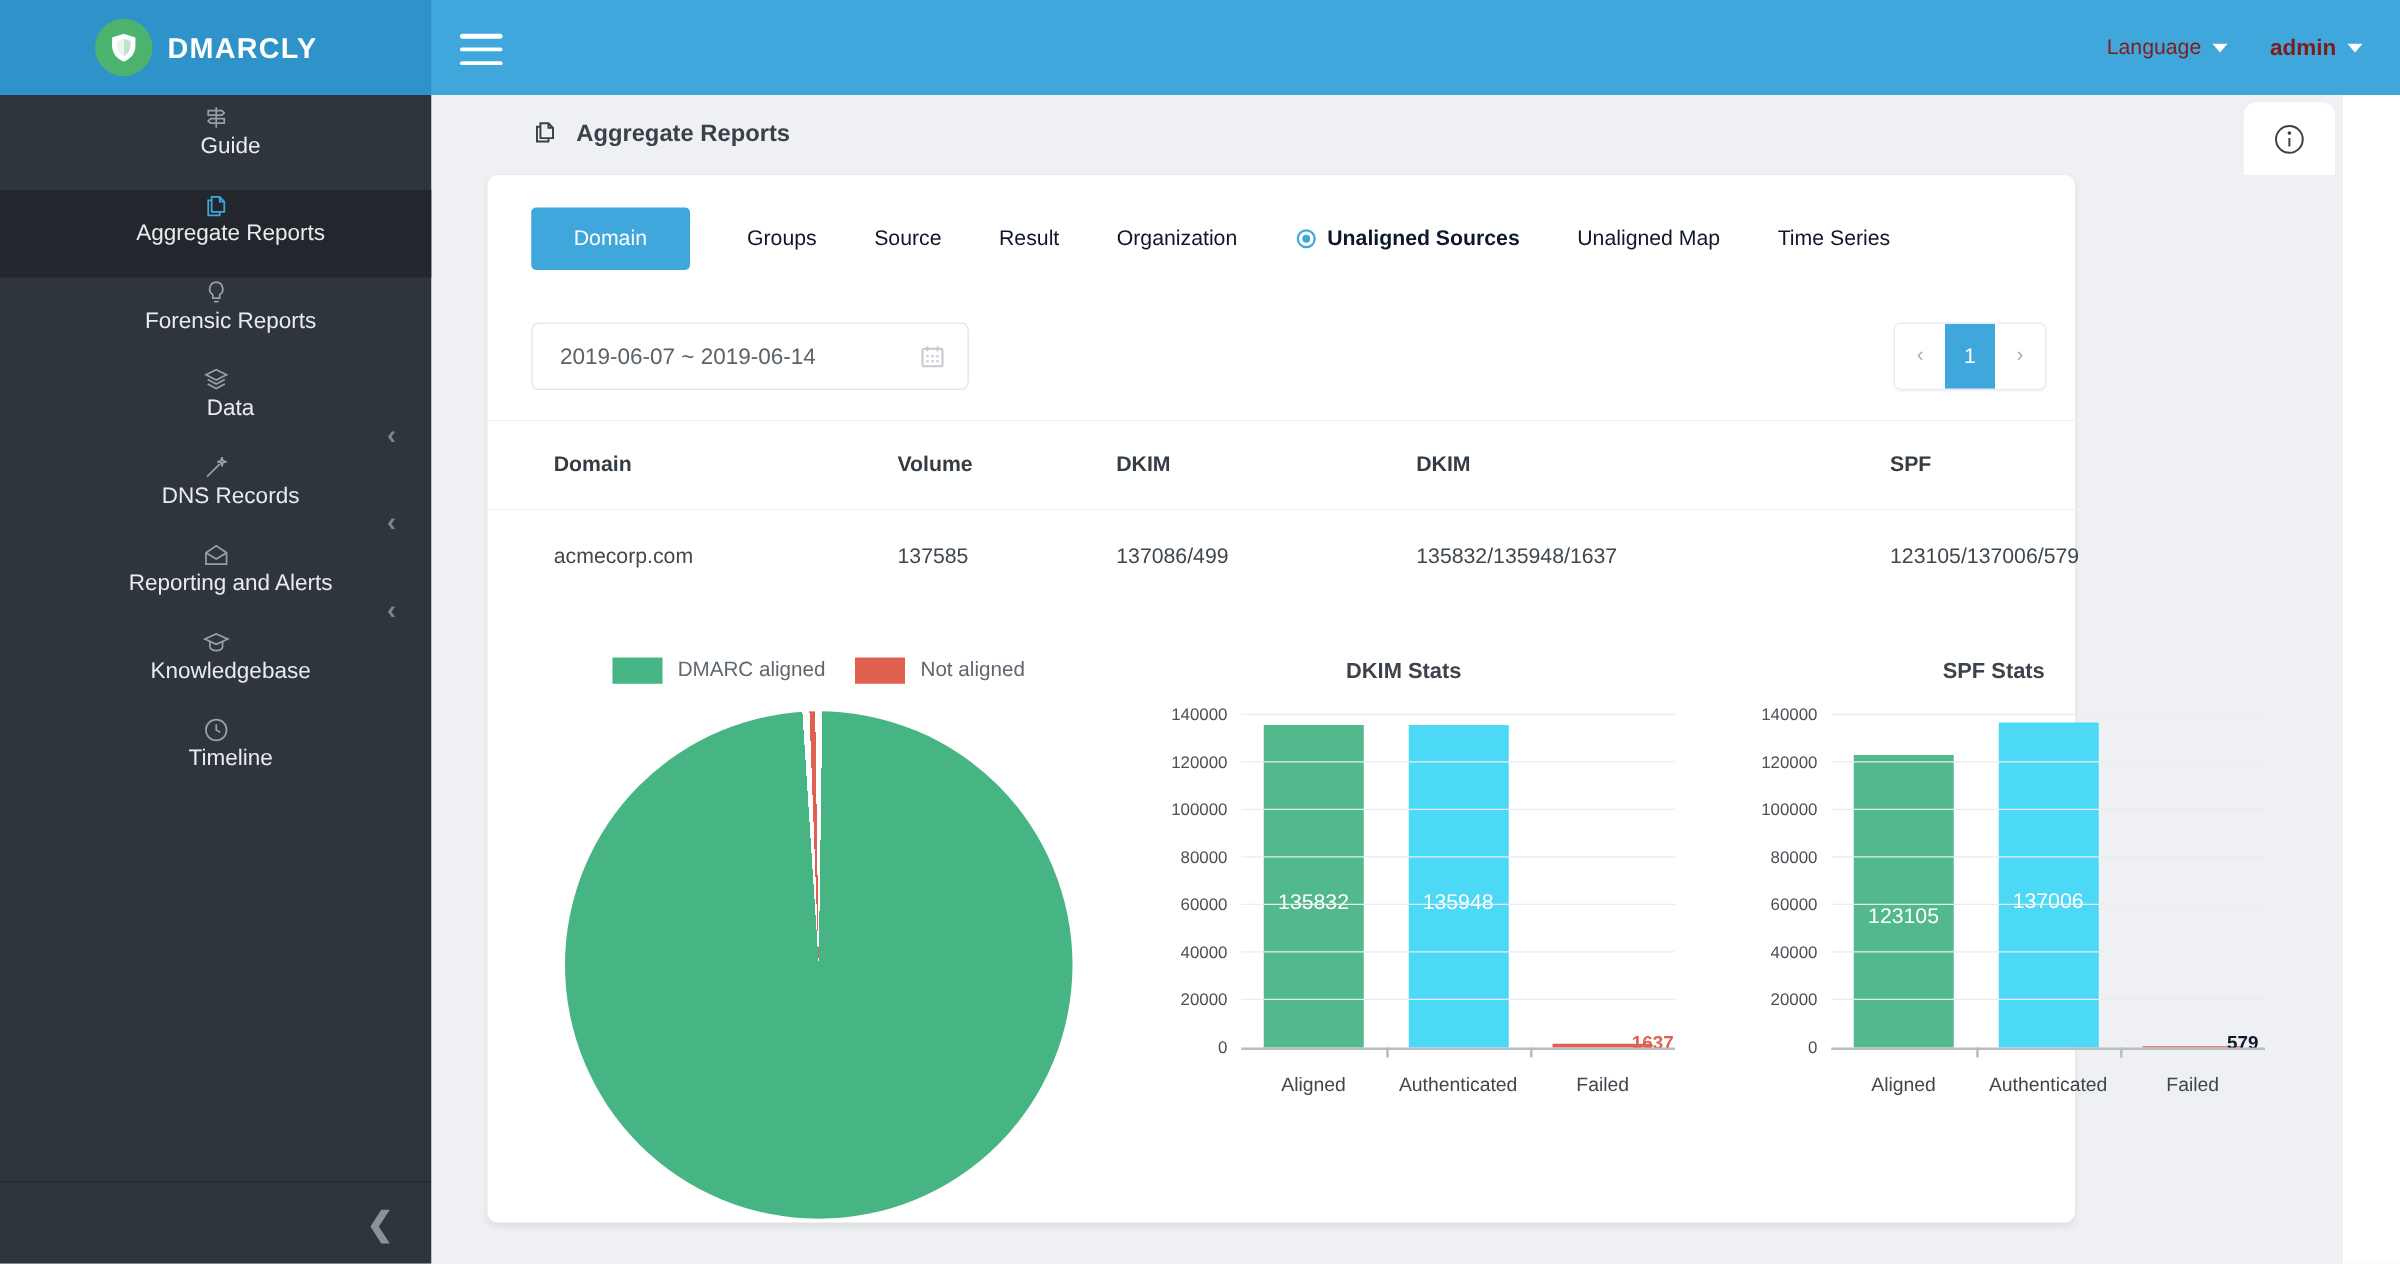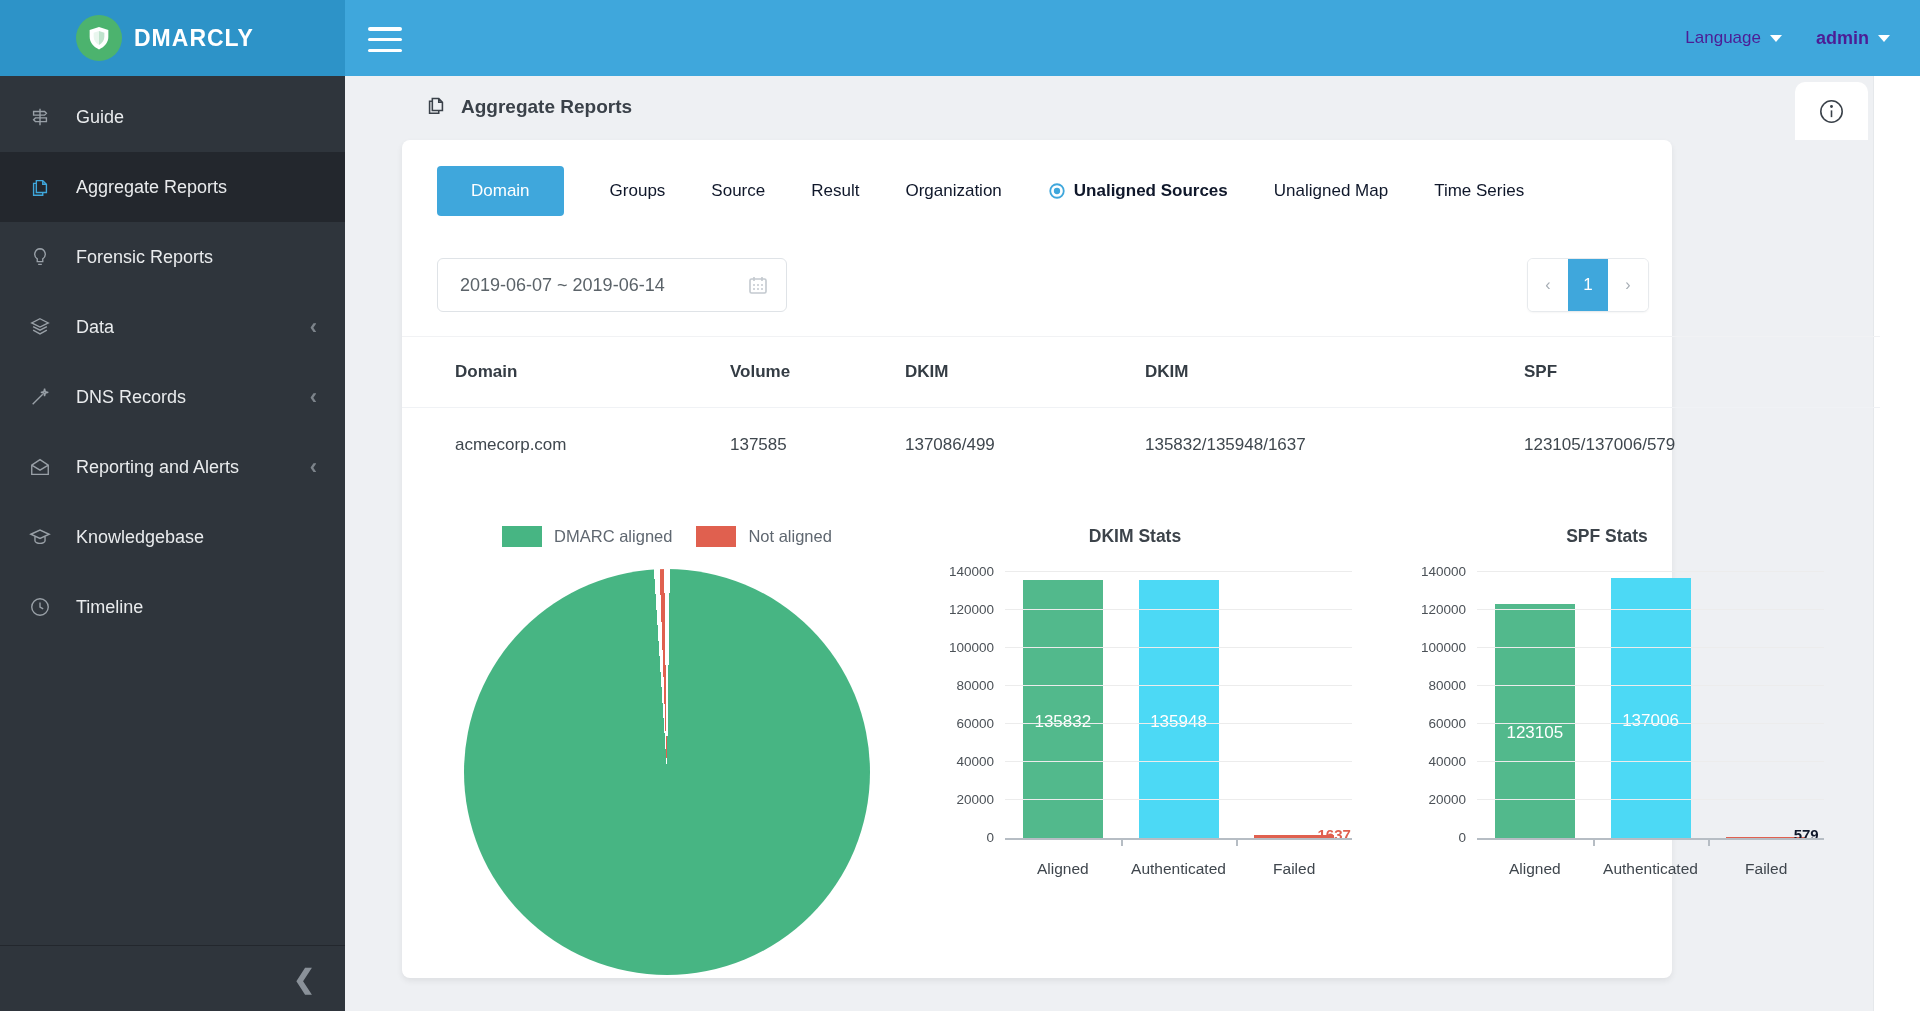--- a/index.html
+++ b/index.html
@@ -11,45 +11,45 @@
   
   .topbar { position:absolute; left:0; top:0; width:1920px; height:76px; background:#3fa7dc; z-index:5;padding-left:40px; }
   .brand { position:absolute; left:0; top:0; width:345px; height:76px; background:#2d93c8;
            display:flex; align-items:center; padding-left:76px; gap:12px; cursor:pointer; }
   .brand-badge { width:46px; height:46px; border-radius:50%; background:#4cb36e; display:flex; align-items:center; justify-content:center; }
   .brand-name { color:#fff; font-size:23px; font-weight:bold; letter-spacing:1px; }
   .hamburger { position:absolute; left:368px; top:27px; width:34px; height:25px; background:none; border:none;
                display:flex; flex-direction:column; justify-content:space-between; cursor:pointer; }
   .hamburger span { display:block; height:3.5px; background:#fff; border-radius:2px; }
   .topbar-right { position:absolute; right:30px; top:0; height:76px; display:flex; align-items:center; gap:34px; }
-  .tb-drop { display:flex; align-items:center; gap:9px; color:#4c1d95; cursor:pointer; }
+  .tb-drop { display:flex; align-items:center; gap:9px; color:#7f1d1d; cursor:pointer; }
   .tb-drop .lbl { font-size:17px; }
   .tb-drop .lbl.bold { font-size:18px; font-weight:bold; }
   .caret { width:0; height:0; border-left:6px solid transparent; border-right:6px solid transparent; border-top:7px solid #fff; }
   
   .sidebar { position:absolute; left:0; top:76px; width:345px; height:935px; background:#2f353c; z-index:4; }
   .side-nav { padding-top:6px; }
-  .side-item { height:70px; display:flex; align-items:center; padding:0 28px; cursor:pointer; color:#e9ebed; }
+  .side-item { height:70px; display:flex; align-items:center; padding:0 28px; cursor:pointer; color:#e9ebed;flex-direction:column; }
   .side-item.active { background:#23272d; }
   .side-icon { width:24px; height:24px; flex:0 0 24px; display:flex; align-items:center; justify-content:center; }
   .side-icon svg { stroke:#99a0a7; fill:none; stroke-width:1.5; }
   .side-item.active .side-icon svg { stroke:#3fa7dc; }
   .side-label { margin-left:24px; font-size:18px; }
   .side-chevron { margin-left:auto; color:#7d848b; font-size:22px; font-weight:bold; line-height:1; }
   .sidebar-footer { position:absolute; left:0; bottom:0; width:345px; height:66px; border-top:1px solid rgba(0,0,0,0.25);
                     display:flex; align-items:center; justify-content:flex-end; padding-right:30px; }
   .collapse-btn { background:none; border:none; color:#8a9199; font-size:26px; font-weight:bold; cursor:pointer; line-height:1; }
   
   .page-head-title { position:absolute; left:425px; top:92px; display:flex; align-items:center; gap:14px; }
   .page-head-title h1 { font-size:19px; font-weight:bold; color:#3a4149; }
   .info-tab { position:absolute; left:1795px; top:82px; width:73px; height:58px; background:#fff; border-radius:10px 10px 0 0;
               display:flex; align-items:center; justify-content:center; cursor:pointer; }
   .right-strip { position:absolute; left:1873px; top:76px; width:47px; height:935px; background:#fff; border-left:1px solid #e5e8eb; }
   
-  .card { position:absolute; left:402px; top:140px; width:1270px; height:838px; background:#fff; border-radius:8px;
+  .card { position:absolute; left:390px; top:140px; width:1270px; height:838px; background:#fff; border-radius:8px;
           box-shadow:0 3px 6px rgba(0,0,0,0.07); z-index:3; }
   
   .tabs { position:absolute; left:35px; top:26px; height:50px; display:flex; align-items:center; gap:46px; }
   .tab { font-size:17px; color:#0f172a; cursor:pointer; display:flex; align-items:center; gap:8px; white-space:nowrap; }
   .tab.active { background:#3fa7dc; color:#fff; border-radius:4px; height:50px; padding:0 34px; }
   .tab.emph { font-weight:bold; }
   
   .date-input { position:absolute; left:35px; top:118px; width:350px; height:54px; border:1px solid #dfe3e7; border-radius:6px;
                 background:#fff; display:flex; align-items:center; padding:0 16px 0 22px; cursor:pointer; }
   .date-text { font-size:18px; color:#5b6369; flex:1; }

